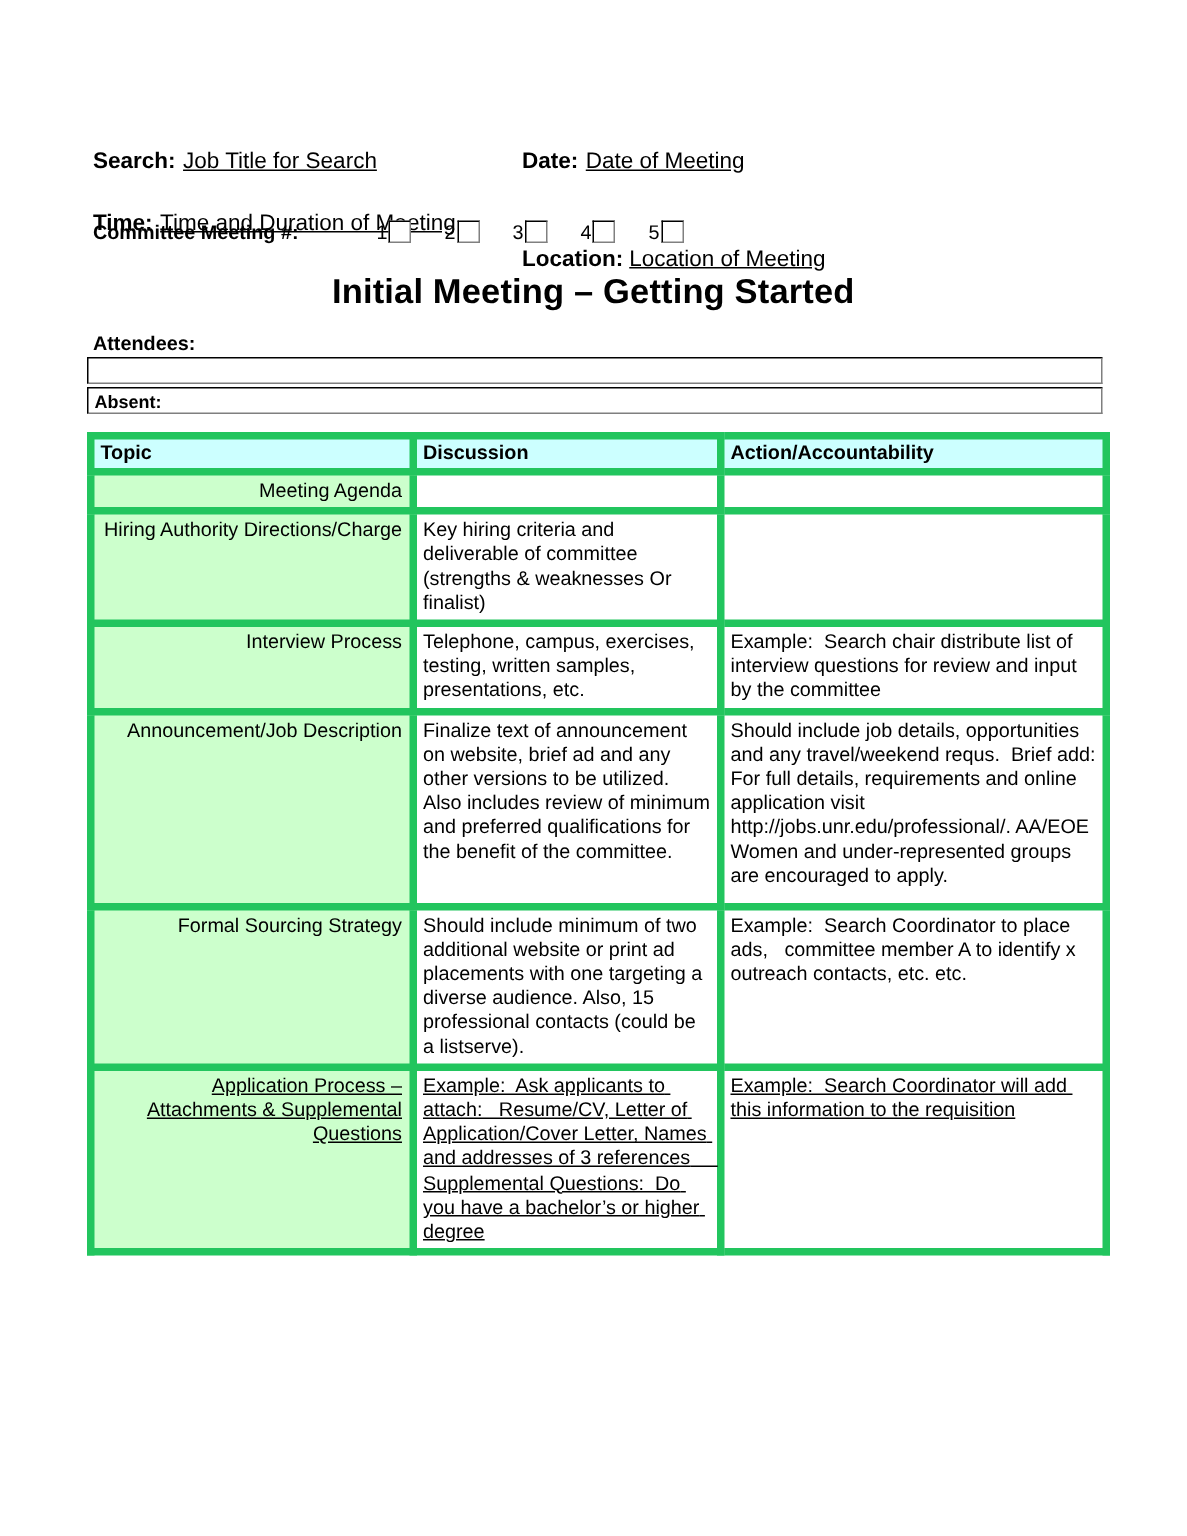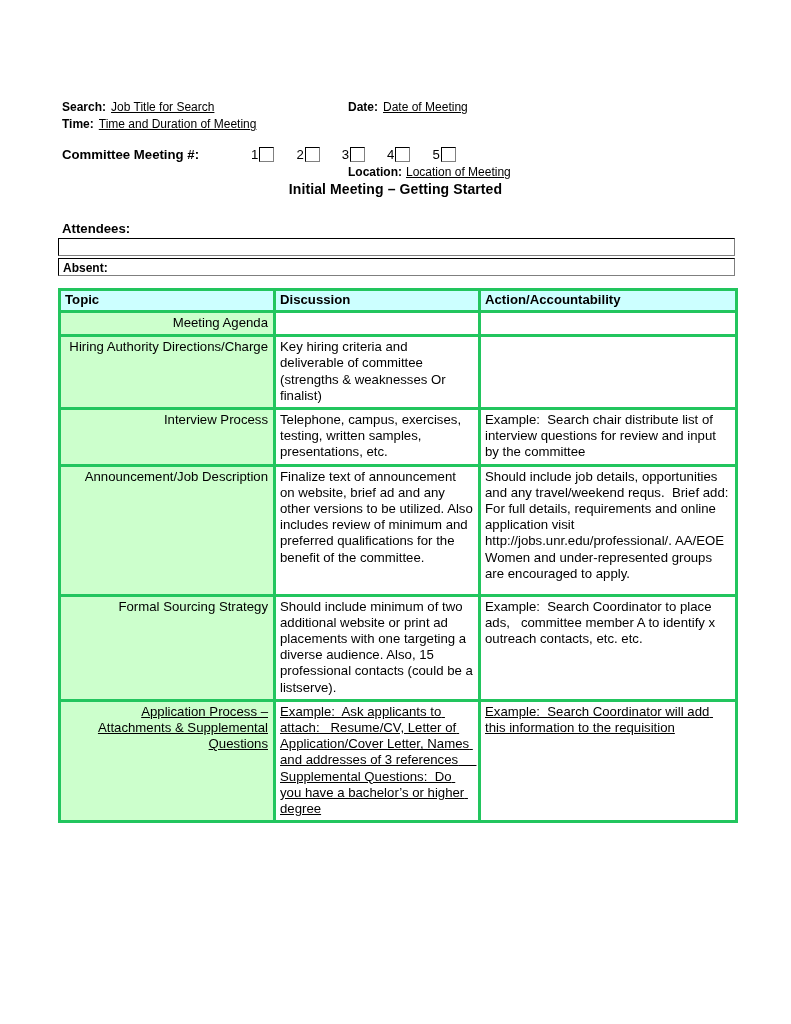--- a/index.html
+++ b/index.html
@@ -26,22 +26,22 @@
 
   
   .hdr {
     position: absolute;
     left: 62px;
     top: 99px;
     width: 674px;
   }
   .hdr-row {
     display: flex;
-    align-items: flex-start;
-    font-size: 12px;
+    align-items: center;
+    font-size: 15px;
     line-height: 17px;
     white-space: nowrap;
   }
   .hdr-col-a { width: 286px; display: flex; align-items: baseline; }
   .hdr-col-b { display: flex; align-items: baseline; }
   .lbl { font-weight: bold; }
   .val {
     text-decoration: underline;
     margin-left: 5px;
   }
@@ -81,21 +81,21 @@
     margin-left: 1px;
   }
 
   
   .title {
     position: absolute;
     left: 0;
     top: 181px;
     width: 791px;
     text-align: center;
-    font-size: 14px;
+    font-size: 23px;
     font-weight: bold;
     letter-spacing: 0.1px;
   }
 
   
   .attendees-label {
     position: absolute;
     left: 62px;
     top: 221px;
     font-size: 13.2px;
@@ -128,21 +128,21 @@
     top: 288px;
     width: 677px;
     border-collapse: collapse;
     table-layout: fixed;
     font-size: 13.2px;
   }
   .grid col.c1 { width: 215px; }
   .grid col.c2 { width: 205px; }
   .grid col.c3 { width: 257px; }
   .grid th, .grid td {
-    border: 3px solid #22c55e;
+    border: 5px solid #22c55e;
     vertical-align: top;
     padding: 2px 4px 3px 4px;
     line-height: 16.2px;
     font-weight: normal;
   }
   .grid thead th {
     background: #ccffff;
     font-weight: bold;
     text-align: left;
     height: 17px;

